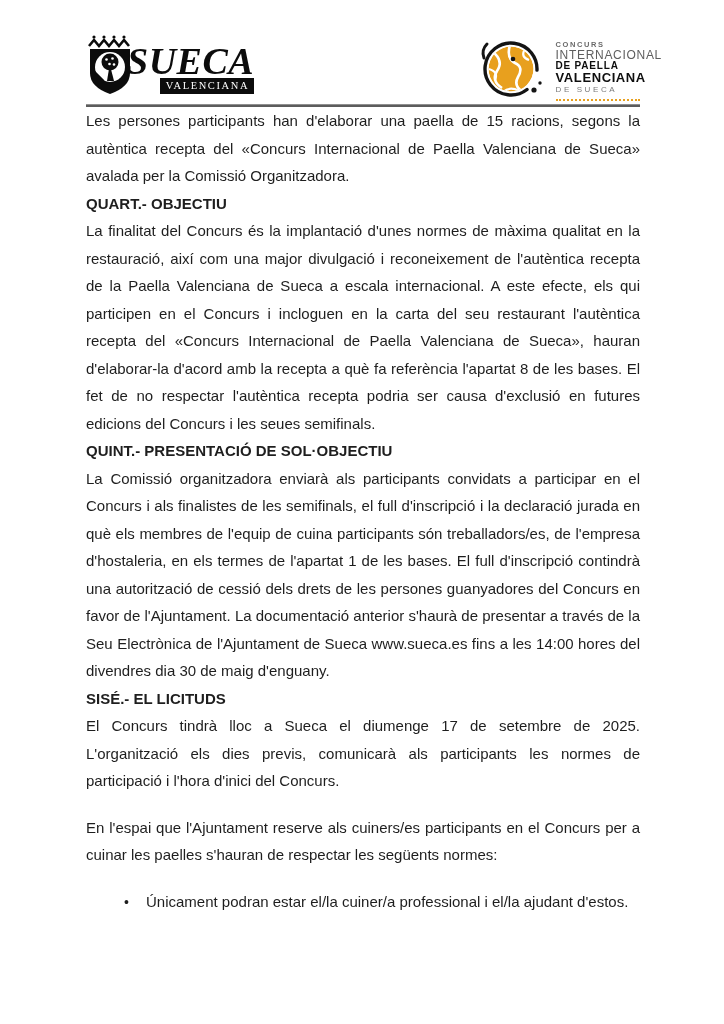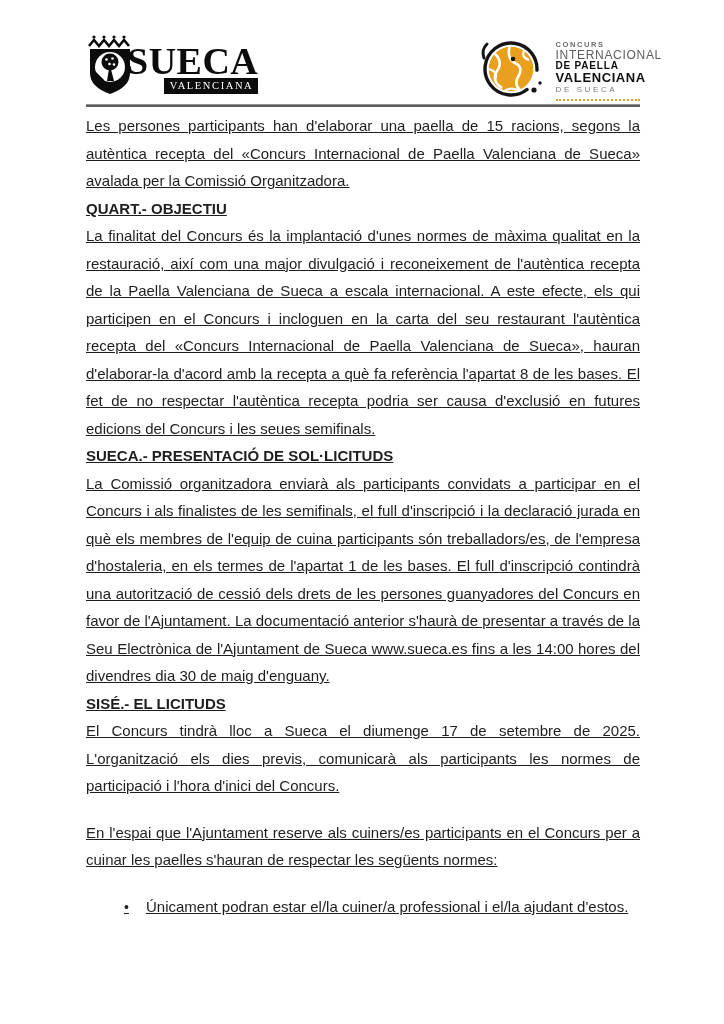--- a/index.html
+++ b/index.html
@@ -33,20 +33,21 @@
     margin-left: -9px; margin-top: 11px;
   }
   .sueca-title {
     font-family: "Liberation Serif", serif;
     font-weight: bold;
     font-size: 38px;
     line-height: 33px;
     letter-spacing: 0.5px;
     color: #0c0c0c;
     white-space: nowrap;
+    font-style: italic;
   }
   .sueca-sub {
     background: #0c0c0c;
     color: #ffffff;
     font-family: "Liberation Serif", serif;
     font-size: 10.5px;
     letter-spacing: 1.6px;
     line-height: 13px;
     padding: 1px 5px 2px 6px;
     margin-top: 0;
@@ -68,22 +69,20 @@
   .separator {
     height: 2px;
     margin: 2px 84px 0 86px;
     border-top: 1px solid #8f8f8f;
     border-bottom: 2px solid #5c5c5c;
   }
 
   
   main {
     margin: 0 84px 4px 86px;
-    padding-top: 5px;
-    text-decoration: underline;
   }
   main p, main h2, main li {
     font-size: 15px;
     line-height: 27.5px;
     margin: 0;
   }
   main p { text-align: justify; }
   h2 {
     font-weight: bold;
     font-size: 15px;
@@ -179,21 +178,21 @@
 
   <div class="separator"></div>
 
   <main>
 
     <p>Les persones participants han d'elaborar una paella de 15 racions, segons la autèntica recepta del «Concurs Internacional de Paella Valenciana de Sueca» avalada per la Comissió Organitzadora.</p>
 
     <h2>QUART.- OBJECTIU</h2>
     <p>La finalitat del Concurs és la implantació d'unes normes de màxima qualitat en la restauració, així com una major divulgació i reconeixement de l'autèntica recepta de la Paella Valenciana de Sueca a escala internacional. A este efecte, els qui participen en el Concurs i incloguen en la carta del seu restaurant l'autèntica recepta del «Concurs Internacional de Paella Valenciana de Sueca», hauran d'elaborar-la d'acord amb la recepta a què fa referència l'apartat 8 de les bases. El fet de no respectar l'autèntica recepta podria ser causa d'exclusió en futures edicions del Concurs i les seues semifinals.</p>
 
-    <h2>SUECA.- PRESENTACIÓ DE SOL·LICITUDS</h2>
+    <h2>QUINT.- PRESENTACIÓ DE SOL·OBJECTIU</h2>
     <p>La Comissió organitzadora enviarà als participants convidats a participar en el Concurs i als finalistes de les semifinals, el full d'inscripció i la declaració jurada en què els membres de l'equip de cuina participants són treballadors/es, de l'empresa d'hostaleria, en els termes de l'apartat 1 de les bases. El full d'inscripció contindrà una autorització de cessió dels drets de les persones guanyadores del Concurs en favor de l'Ajuntament. La documentació anterior s'haurà de presentar a través de la Seu Electrònica de l'Ajuntament de Sueca www.sueca.es fins a les 14:00 hores del divendres dia 30 de maig d'enguany.</p>
 
     <h2>SISÉ.- EL LICITUDS</h2>
     <p>El Concurs tindrà lloc a Sueca el diumenge 17 de setembre de 2025. L'organització els dies previs, comunicarà als participants les normes de participació i l'hora d'inici del Concurs.</p>
 
     <p class="closing">En l'espai que l'Ajuntament reserve als cuiners/es participants en el Concurs per a cuinar les paelles s'hauran de respectar les següents normes:</p>
 
     <ul class="bullet-list">
       <li class="bullet-item">
         <span class="bullet-marker">•</span>

